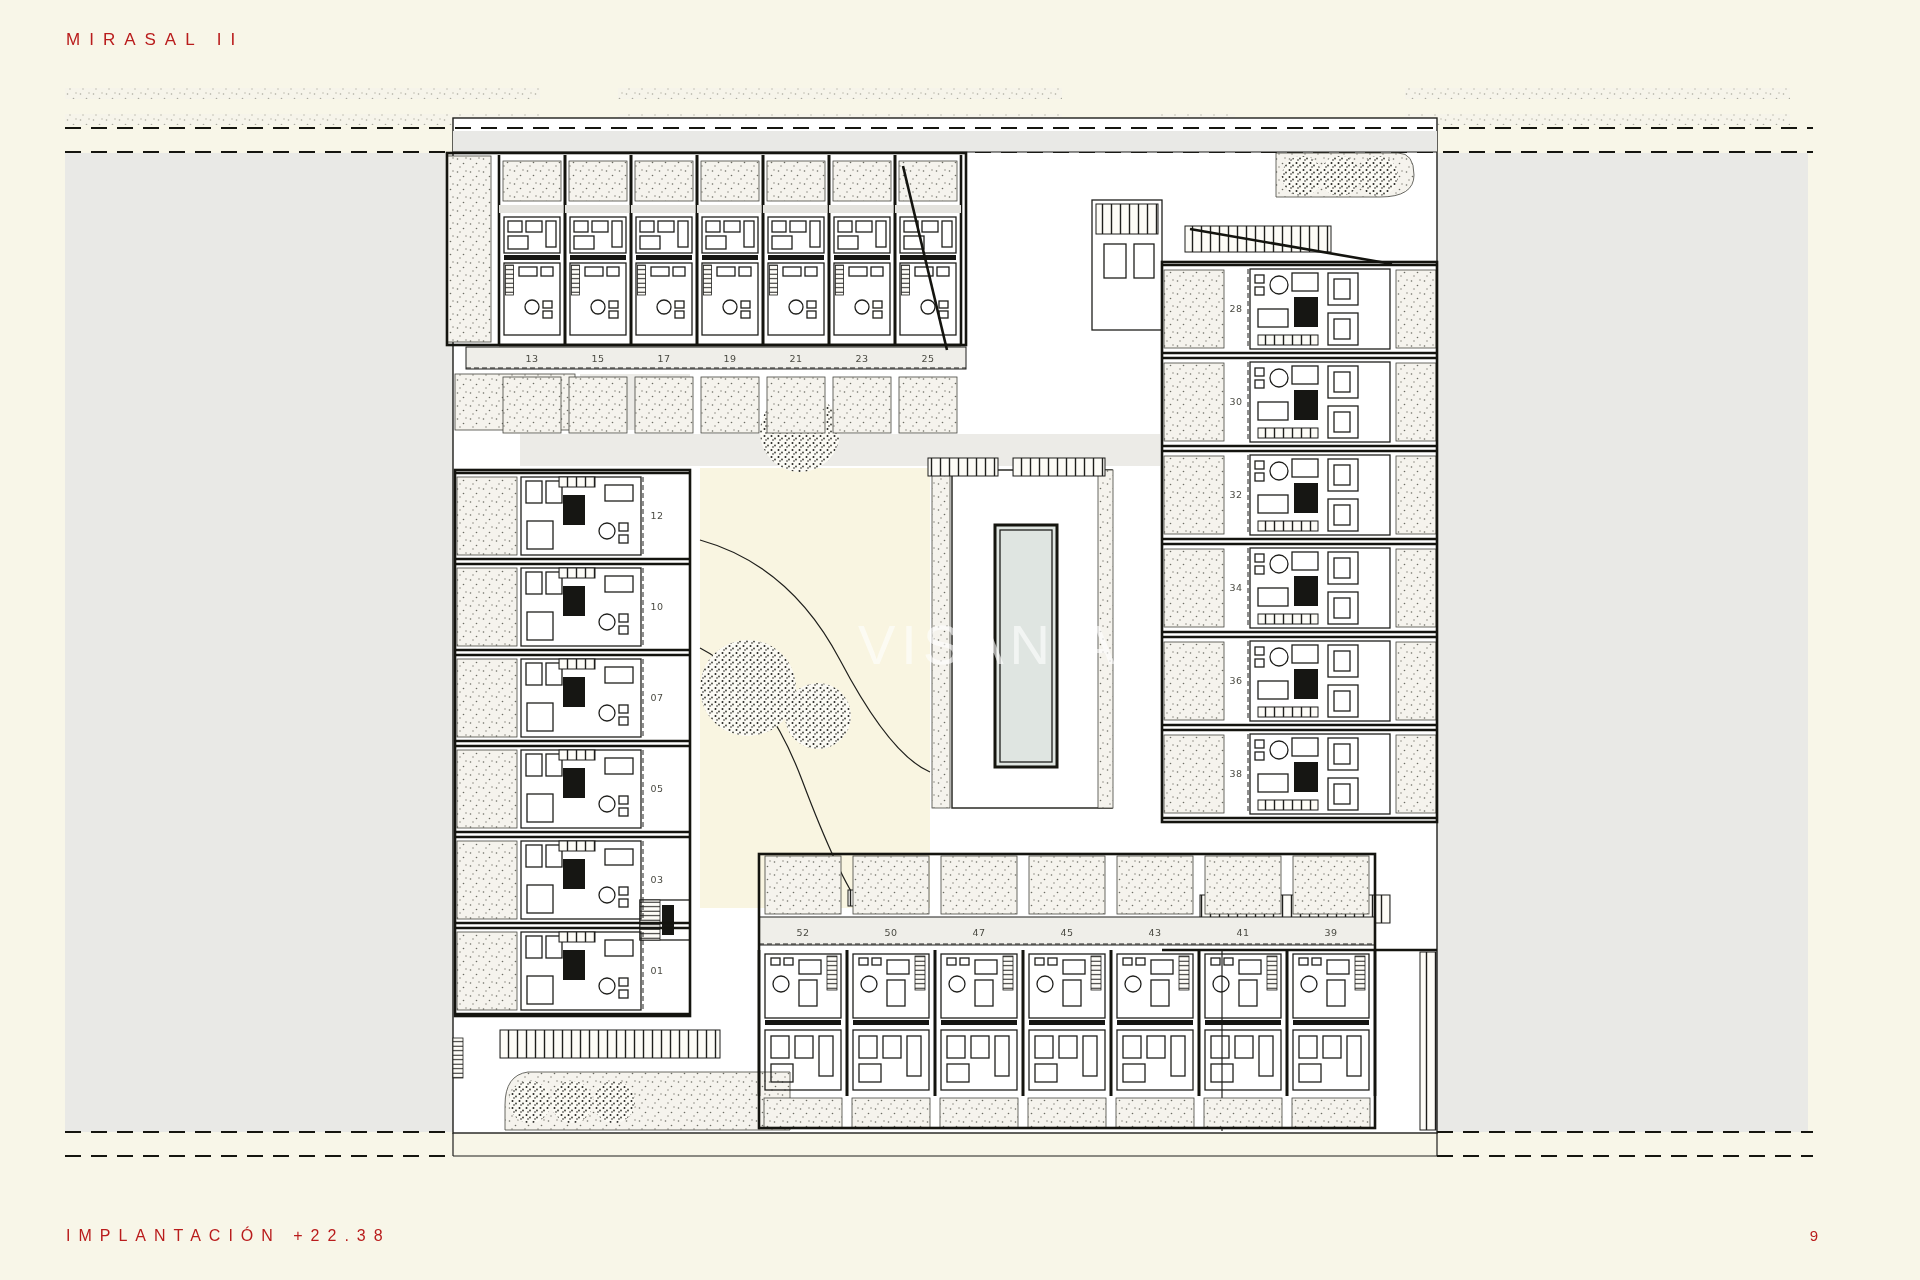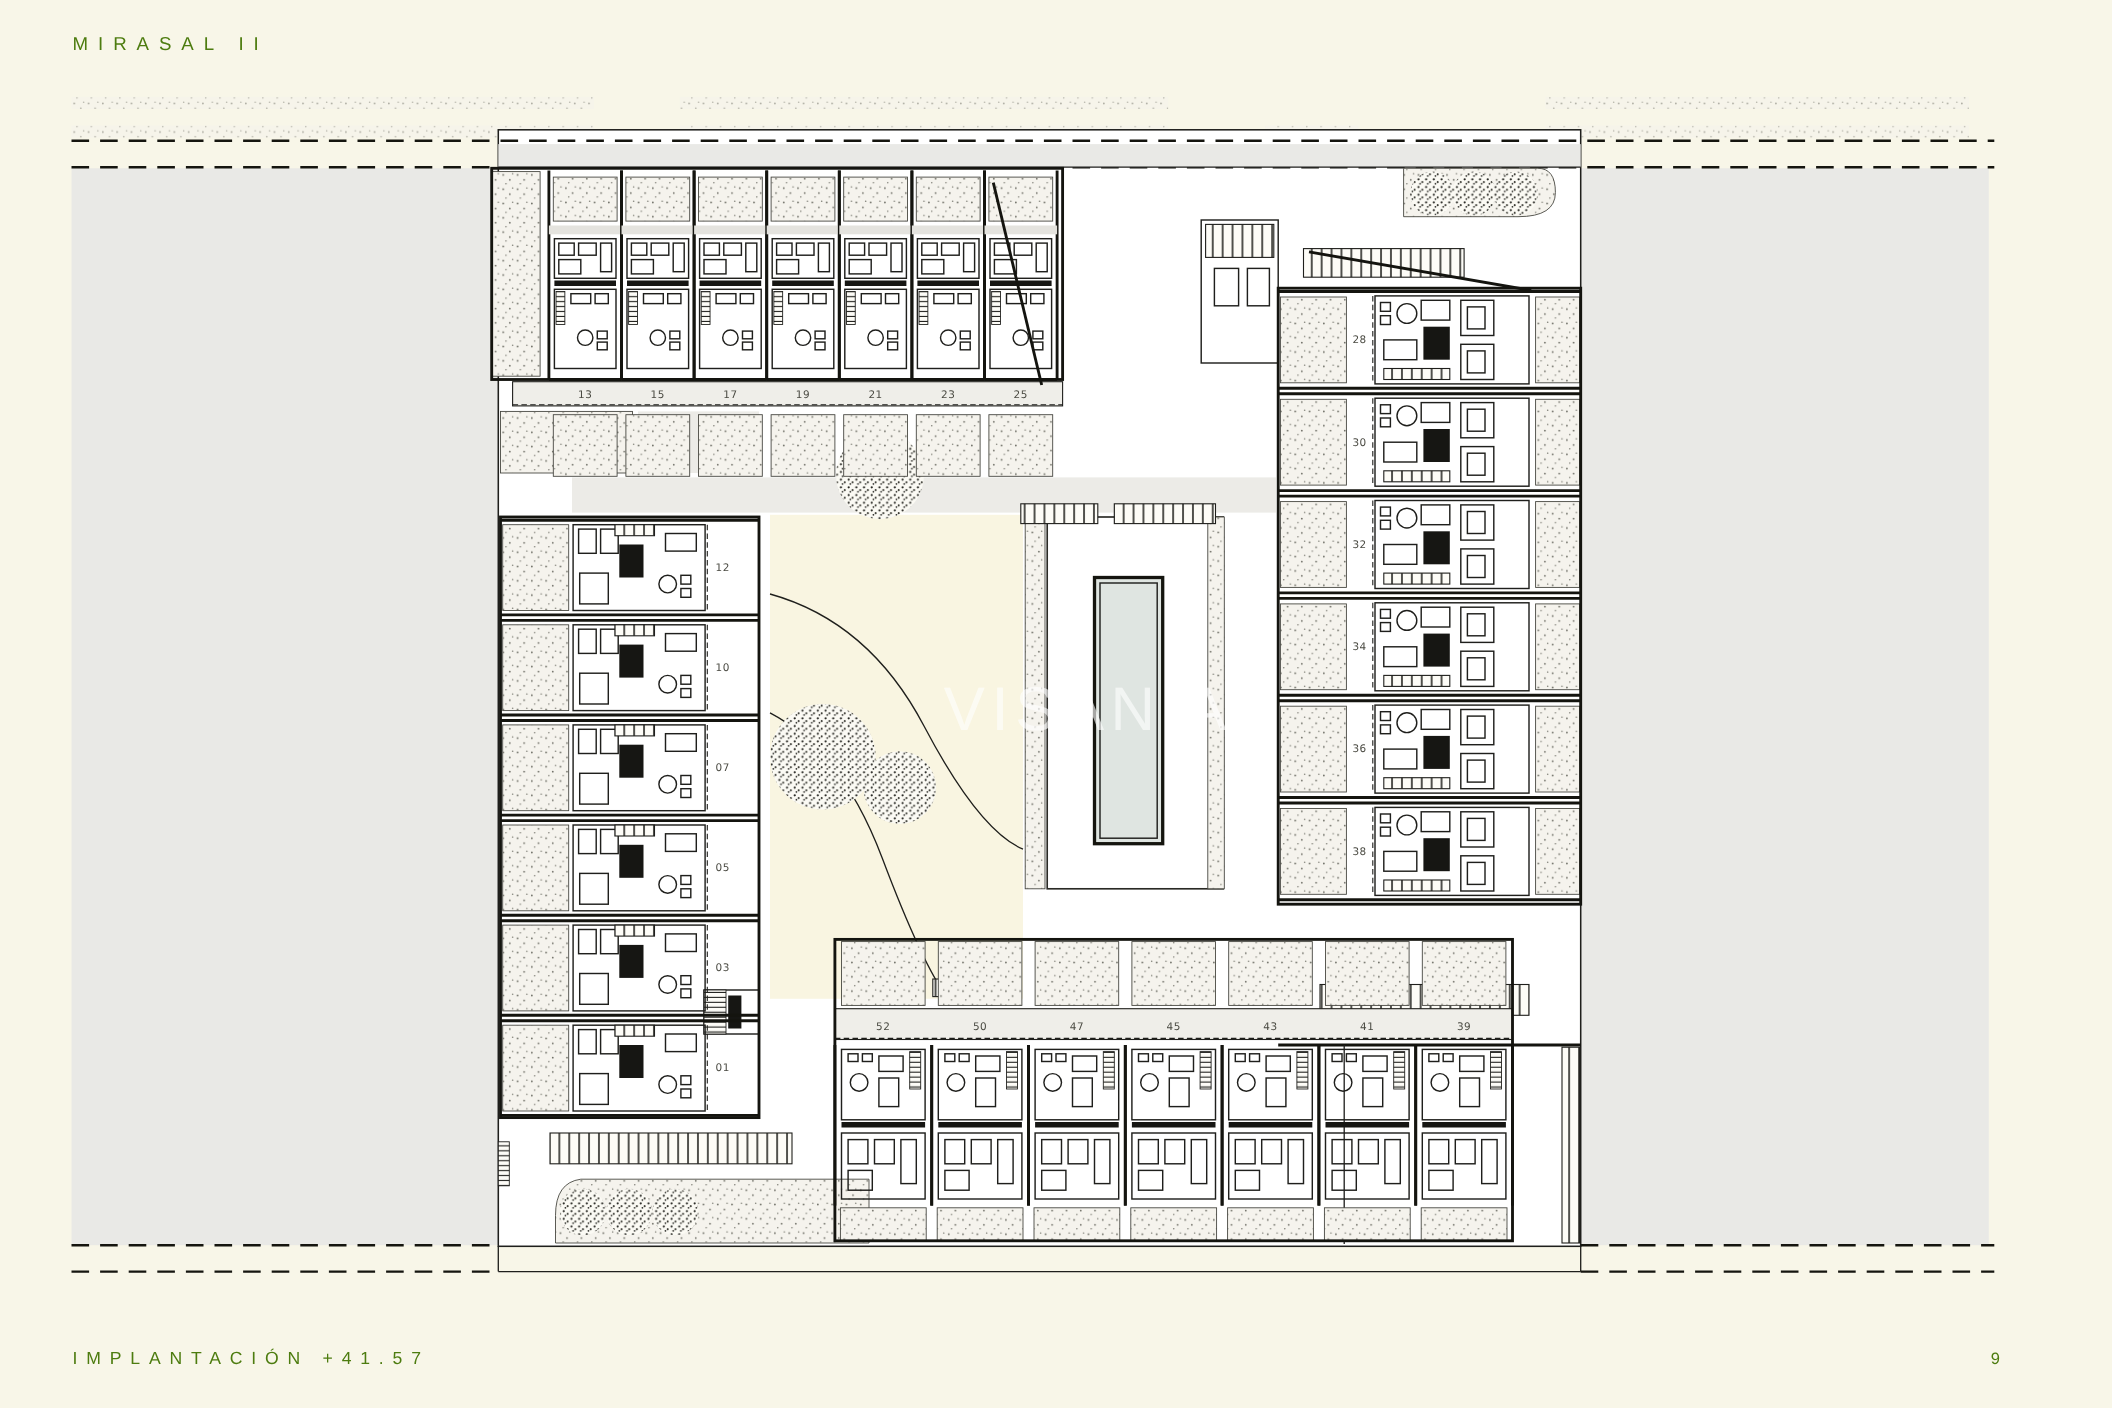--- a/index.html
+++ b/index.html
@@ -1,17 +1,17 @@
 <!DOCTYPE html>
 <html><head>
 <meta charset="utf-8">
 <style>
   html,body{margin:0;padding:0;}
   .page{position:relative;width:1920px;height:1280px;background:#f8f6e8;overflow:hidden;
-        font-family:"Liberation Sans", sans-serif;color:#4d7c0f;}
+        font-family:"Liberation Sans", sans-serif;color:#b91c1c;}
   .sheet-text{position:absolute;white-space:nowrap;}
   .title{left:66px;top:30px;font-size:17px;letter-spacing:9px;}
   .footer{left:66px;top:1227px;font-size:16px;letter-spacing:8px;}
   .pagenum{left:1800px;top:1227px;font-size:15px;width:30px;text-align:center;letter-spacing:2px;}
   svg{position:absolute;left:0;top:0;}
   .r1{fill:none;stroke:#1f1f1c;stroke-width:1.3;}
   .w2{stroke:#14140f;stroke-width:2.6;fill:none;}
   .w1{stroke:#1f1f1c;stroke-width:1.2;fill:none;}
   .stip{fill:url(#stip);stroke:#44443e;stroke-width:0.8;}
   .hatchV{fill:url(#hV);stroke:#1f1f1c;stroke-width:1;}
@@ -294,15 +294,15 @@
       <line x1="1437" y1="1133" x2="1437" y2="1156" class="w1"></line>
       <line x1="65" y1="1132" x2="453" y2="1132" class="site-dash"></line>
       <line x1="1437" y1="1132" x2="1813" y2="1132" class="site-dash"></line>
       <line x1="65" y1="1156" x2="453" y2="1156" class="site-dash"></line>
       <line x1="1437" y1="1156" x2="1813" y2="1156" class="site-dash"></line>
     </g>
 
     <text x="858" y="664" class="wm">VISANIA</text>
   </svg>
 
-  <div class="sheet-text footer">IMPLANTACIÓN +41.57</div>
+  <div class="sheet-text footer">IMPLANTACIÓN +22.38</div>
   <div class="sheet-text pagenum">9</div>
 </div>
 
 </body></html>

